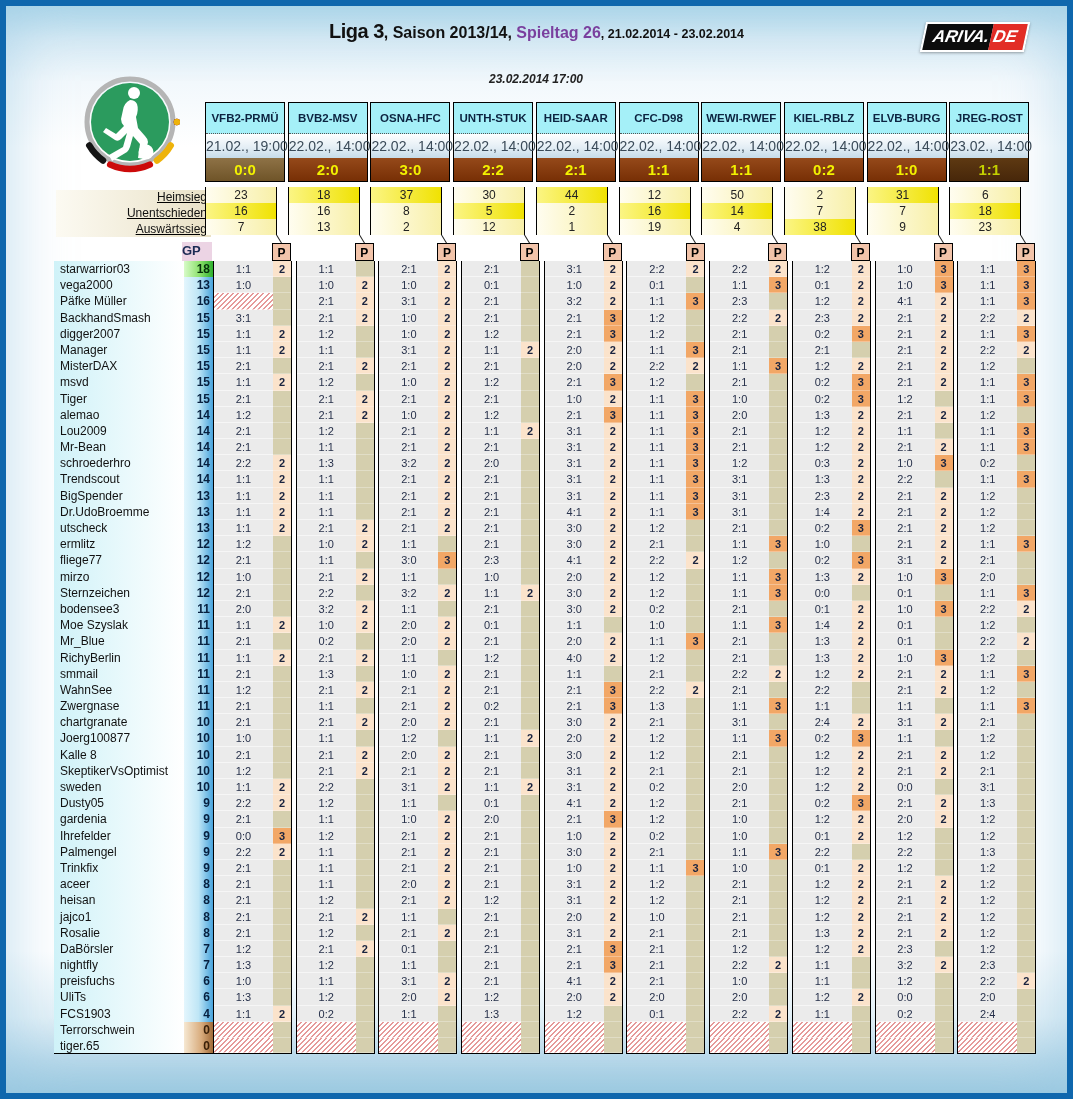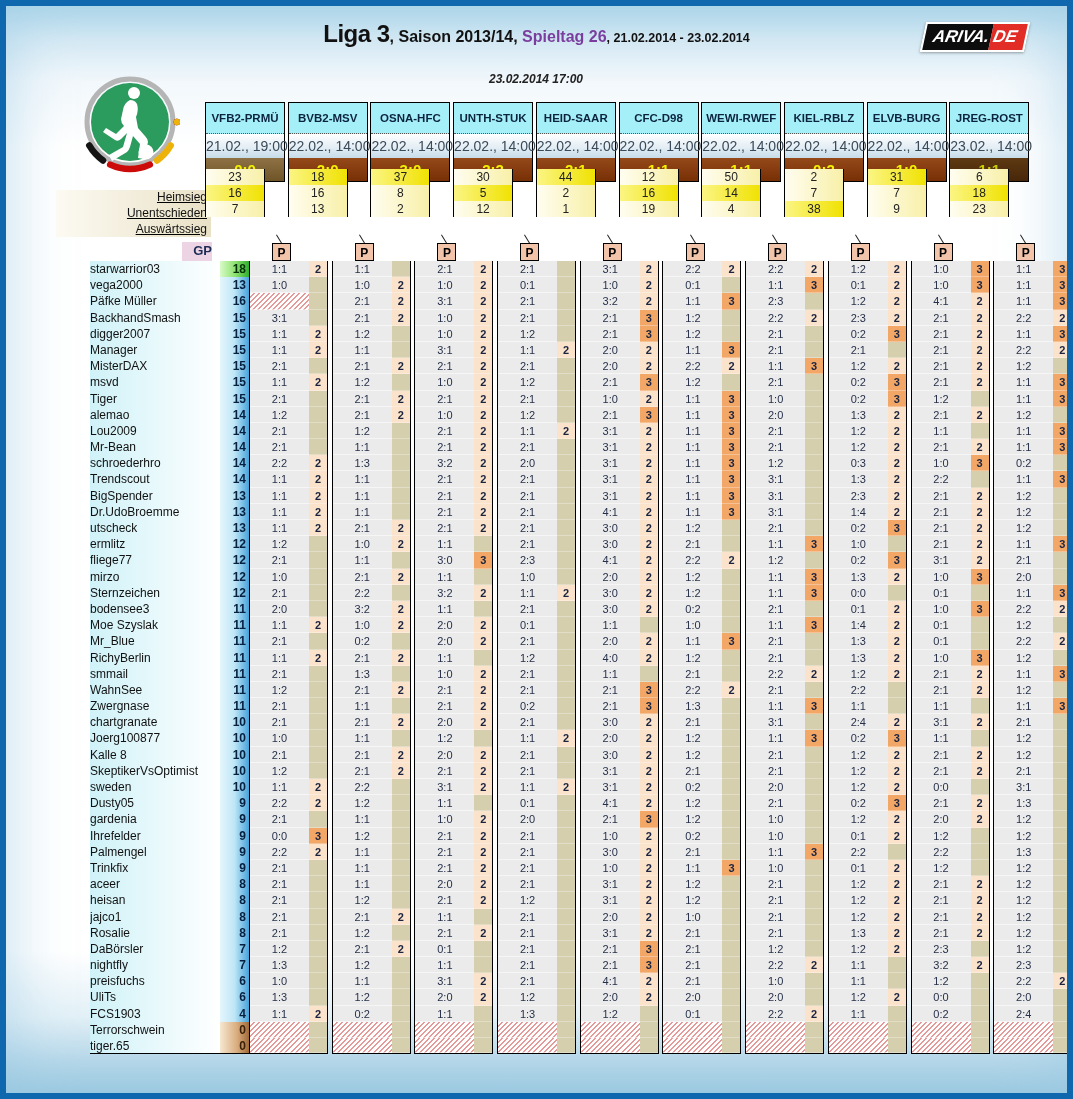--- a/index.html
+++ b/index.html
@@ -1,63 +1,63 @@
 <!DOCTYPE html>
 <html><head>
 <meta charset="utf-8">
 <style>
   html,body{margin:0;padding:0;background:#e8f2f8;font-family:"Liberation Sans",sans-serif;}
   .page{position:relative;width:1073px;height:1099px;box-sizing:border-box;border:6px solid #0f67ad;
     background:linear-gradient(180deg,#b7dcec 0%,#d8ebf5 3%,#f2f8fc 7%,#ffffff 13%,#ffffff 87%,#e2f0f7 93%,#b9d9ea 97%,#9fcbe0 100%);
     box-shadow:inset 0 0 55px 8px rgba(150,200,228,.5);overflow:hidden;}
   
   .titlebar{position:absolute;top:14px;left:0;right:0;text-align:center;white-space:nowrap;color:#111;}
-  .t-league{font-size:24px;font-weight:bold;letter-spacing:-.5px;}
+  .t-league{font-size:20px;font-weight:bold;letter-spacing:-.5px;}
   .t-season{font-size:16px;font-weight:bold;}
   .t-spieltag{font-size:16px;font-weight:bold;color:#7a3f9e;}
   .t-range{font-size:12.5px;font-weight:bold;}
   
   .brand{position:absolute;top:16px;right:40px;transform:skewX(-12deg);border:2px solid #fff;
     box-shadow:0 1px 3px rgba(0,0,0,.35);display:flex;height:26px;line-height:26px;}
   .brand b{display:block;font-style:italic;font-weight:bold;font-size:17px;color:#fff;}
   .brand-black{background:#0d0d0d;padding:0 2px 0 8px;}
   .brand-red{background:#e22d26;padding:0 8px 0 2px;}
   .timestamp{position:absolute;top:66px;left:430px;width:200px;text-align:center;
     font-size:12px;font-weight:bold;font-style:italic;color:#222;}
   
   .lglogo{position:absolute;left:74px;top:66px;}
   
   .legend{position:absolute;left:50px;top:184px;width:155px;text-decoration:underline;}
   .legend div{height:15.8px;line-height:15.8px;text-align:right;padding-right:4px;font-size:12px;color:#111;
     background:linear-gradient(90deg,#fcfaf2,#e9e1c6);}
-  .gp-head{position:absolute;left:176px;top:236px;width:30px;height:30px;line-height:18px;text-align:right;
+  .gp-head{position:absolute;left:176px;top:236px;width:30px;height:30px;line-height:18px;text-align:left;
     font-size:13px;font-weight:bold;color:#1c2c54;background:#ecd4e4;}
   
   .mcol{position:absolute;top:96px;width:80px;box-sizing:border-box;border:1px solid #000;background:#fff;}
   .team{height:30px;line-height:30px;text-align:center;font-size:11.5px;font-weight:bold;color:#0c2340;
     background:#a5f0f8;border-bottom:1px dotted #555;white-space:nowrap;overflow:hidden;}
   .mdate{height:24px;line-height:24px;text-align:left;font-size:14px;color:#3a4a58;
     background:linear-gradient(180deg,#ffffff,#e4eef5 55%,#c6dce9);white-space:nowrap;}
   .mres{height:23px;line-height:23px;text-align:center;font-size:15px;font-weight:bold;color:#f2f200;}
   .mres.rust{background:linear-gradient(180deg,#95491a,#772f05);}
   .mres.olive{background:linear-gradient(180deg,#8e7246,#6f5428);}
   .mres.dark{background:linear-gradient(180deg,#5e3912,#47270a);color:#c3cf00;}
-  .pcts{position:absolute;top:163px;width:60px;box-sizing:border-box;border-left:1px solid #000;border-right:1px solid #000;}
+  .pcts{position:absolute;top:181px;width:72px;box-sizing:border-box;border-left:1px solid #000;border-right:1px solid #000;}
   .pct{height:16px;line-height:16px;text-align:center;font-size:12px;color:#222;
     background:linear-gradient(90deg,#fffdf0,#f8f0a8);}
   .pct.hot{background:linear-gradient(90deg,#fbf584,#f0e202);}
   .diag{position:absolute;top:229px;width:1.4px;height:27px;background:#222;transform-origin:top left;transform:rotate(-31.3deg);}
   .ptab{position:absolute;top:237px;width:19px;height:18px;line-height:18px;box-sizing:border-box;border:1px solid #000;
     text-align:center;font-size:12px;font-weight:bold;color:#000;background:#f2c4aa;}
   
   .ptable{position:absolute;left:48px;top:255px;}
   .prow{display:flex;height:16.19px;}
   .prow>div{box-sizing:border-box;flex:none;height:16.19px;line-height:16.19px;overflow:hidden;}
-  .pname{width:130px;font-size:12px;color:#111;white-space:nowrap;
-    background:linear-gradient(90deg,#cff2f8,#ffffff);margin-left:36px;}
+  .pname{width:130px;padding-left:6px;font-size:12px;color:#111;white-space:nowrap;
+    background:linear-gradient(90deg,#cff2f8,#ffffff);}
   .pgp{width:29px;text-align:right;padding-right:3px;font-size:12px;font-weight:bold;color:#07203f;
     background:linear-gradient(90deg,#e4f6fd 0%,#bfe6f6 50%,#47a3dc 100%);}
   .pgp.top{background:linear-gradient(90deg,#d8fbc8 0%,#8ae06a 55%,#2eb02e 100%);color:#05300a;}
   .pgp.zero{background:linear-gradient(90deg,#f6e8d2 0%,#d8ab7c 60%,#a06a38 100%);color:#3a2008;}
   .tip{width:60px;border-left:1px solid #000;text-align:center;font-size:11px;color:#26304a;background:#ebebeb;
     box-shadow:inset 0 -1px 0 rgba(255,255,255,.55);}
   .tip.miss{background:repeating-linear-gradient(135deg,#ffffff 0px,#ffffff 2.2px,#e59a9a 2.2px,#e59a9a 3.6px);}
   .pts{width:19px;border-right:1px solid #000;margin-right:3.7px;text-align:center;font-size:11px;font-weight:bold;color:#1a2440;
     box-shadow:inset 0 -1px 0 rgba(255,255,255,.3);}
   .p0{background:#d5cfae;}

